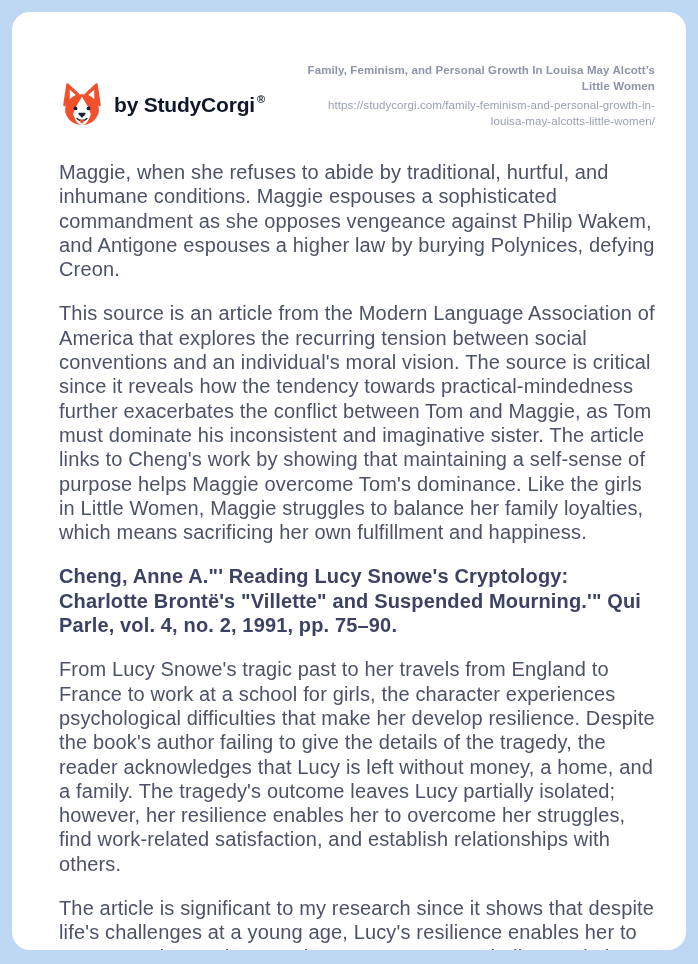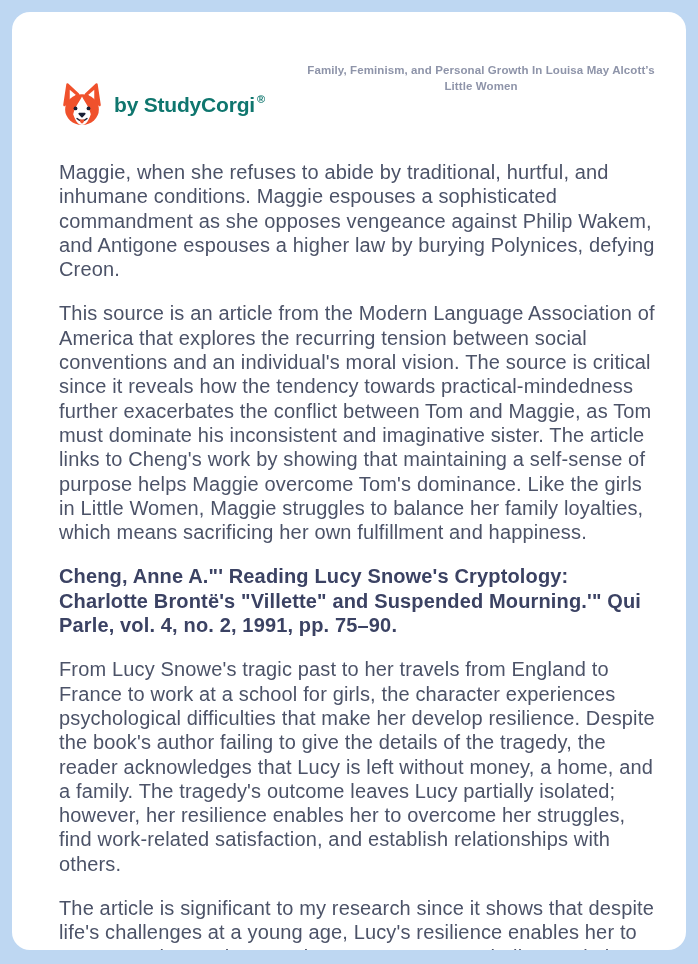--- a/index.html
+++ b/index.html
@@ -31,32 +31,32 @@
     display: flex;
     align-items: center;
     gap: 9px;
     margin-top: 16px;
     flex: 0 0 auto;
   }
   .logo svg { display: block; }
   .brand {
     font-size: 21px;
     font-weight: 800;
-    color: #0f766e;
+    color: #0f172a;
     letter-spacing: -0.2px;
     white-space: nowrap;
   }
   .brand sup {
     font-size: 11px;
     font-weight: 700;
     vertical-align: 9px;
     margin-left: 2px;
   }
   .doc-meta {
-    text-align: center;
+    text-align: right;
     max-width: 348px;
     flex: 0 1 auto;
   }
   .doc-title {
     font-size: 11.5px;
     line-height: 16px;
     font-weight: bold;
     color: #8e94a9;
     letter-spacing: 0.1px;
   }
@@ -110,20 +110,21 @@
             <path d="M23.5 46.5 q6.5 6 13 0" stroke="#191f35" stroke-width="1.7" fill="none" stroke-linecap="round"></path>
 
             <path d="M27 49.5 q3 7.5 6 0 v-1.5 h-6 Z" fill="#f0512c"></path>
           </svg>
         </span>
         <span class="brand"><span>by StudyCorgi</span><sup>®</sup></span>
       </div>
 
       <div class="doc-meta">
         <div class="doc-title">Family, Feminism, and Personal Growth In Louisa May Alcott’s Little Women</div>
+        <div class="doc-url">https://studycorgi.com/family-feminism-and-personal-growth-in-louisa-may-alcotts-little-women/</div>
       </div>
 
     </div>
 
     <div class="doc-body">
         <p><span>Maggie, when she refuses to abide by traditional, hurtful, and inhumane conditions. Maggie espouses a sophisticated commandment as she opposes vengeance against Philip Wakem, and Antigone espouses a higher law by burying Polynices, defying Creon.</span></p>
         <p><span>This source is an article from the Modern Language Association of America that explores the recurring tension between social conventions and an individual's moral vision. The source is critical since it reveals how the tendency towards practical-mindedness further exacerbates the conflict between Tom and Maggie, as Tom must dominate his inconsistent and imaginative sister. The article links to Cheng's work by showing that maintaining a self-sense of purpose helps Maggie overcome Tom's dominance. Like the girls in </span><span class="italic">Little Women</span><span>, Maggie struggles to balance her family loyalties, which means sacrificing her own fulfillment and happiness.</span></p>
         <p class="citation"><span>Cheng, Anne A."' Reading Lucy Snowe's Cryptology: Charlotte Brontë's "Villette" and Suspended Mourning.'" Qui Parle, vol. 4, no. 2, 1991, pp. 75–90.</span></p>
         <p><span>From Lucy Snowe's tragic past to her travels from England to France to work at a school for girls, the character experiences psychological difficulties that make her develop resilience. Despite the book's author failing to give the details of the tragedy, the reader acknowledges that Lucy is left without money, a home, and a family. The tragedy's outcome leaves Lucy partially isolated; however, her resilience enables her to overcome her struggles, find work-related satisfaction, and establish relationships with others.</span></p>
         <p><span>The article is significant to my research since it shows that despite life's challenges at a young age, Lucy's resilience enables her to overcome them. Cheng reviews Lucy Snowe's challenges in her life and shows how perseverance can help one achieve one's desires. The content connects with Gargano's and Moldstad's work by showing that, despite life struggles, having a passion for a constructive future helps overcome immediate challenges. Similar to Little Women, the article demonstrates that achievement gives women value, as exemplified by Lucy's excellent job, and working</span></p>

